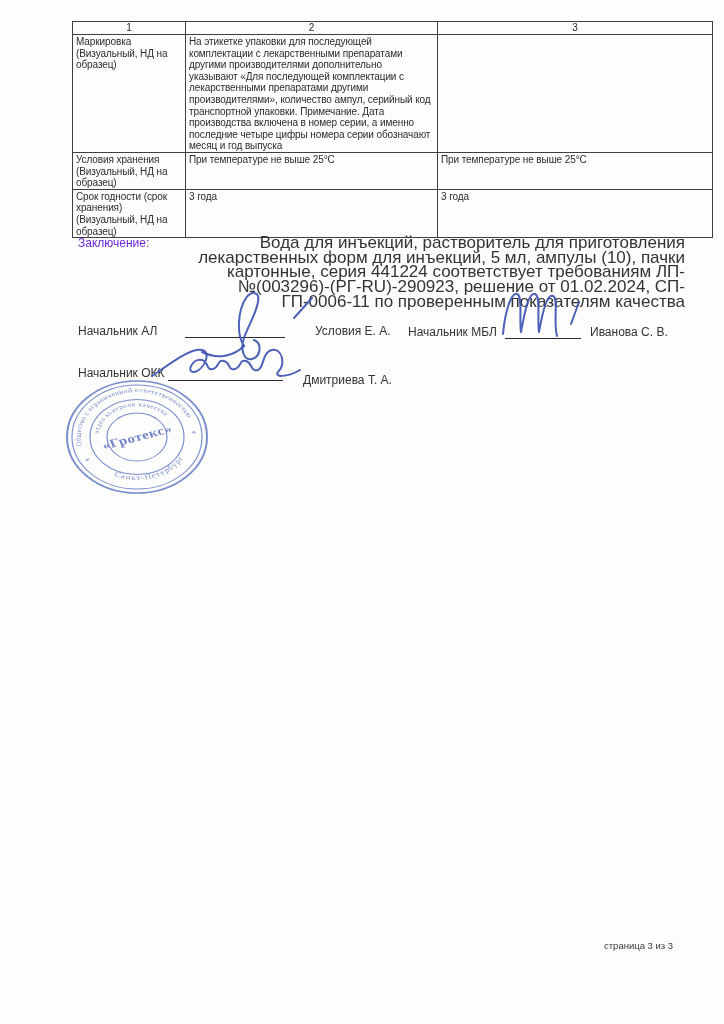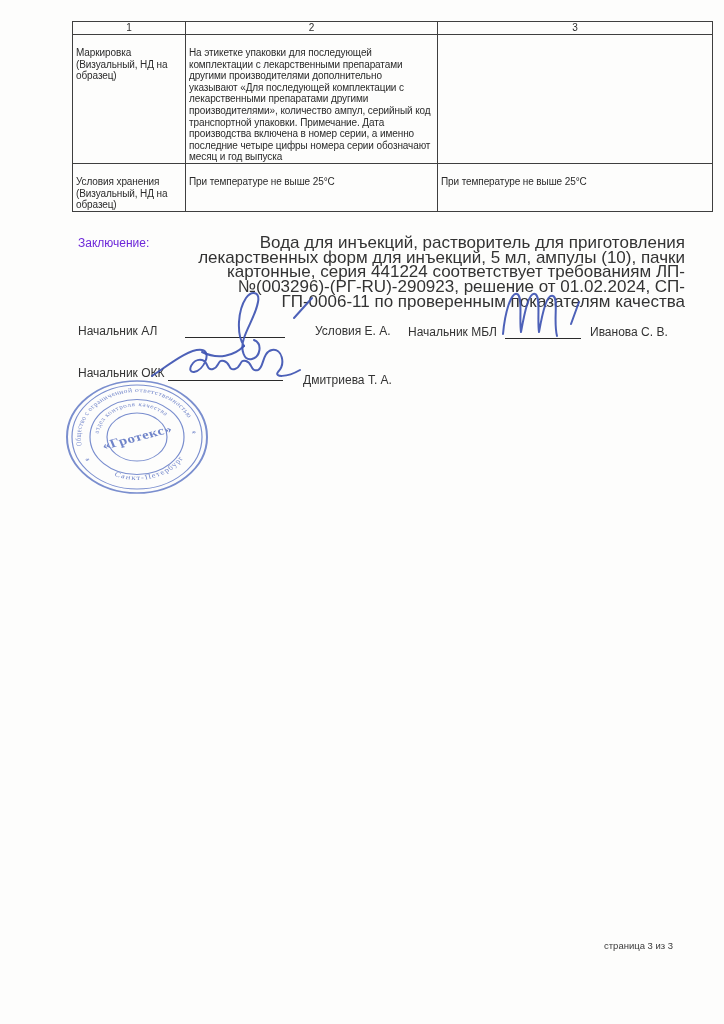--- a/index.html
+++ b/index.html
@@ -12,21 +12,21 @@
 
   
   table.spec {
     position:absolute; left:72px; top:21px; width:640px;
     border-collapse:collapse; table-layout:fixed;
     font-size:10px; line-height:11.6px; letter-spacing:-0.1px;
     color:#2b2b2b;
   }
   table.spec th, table.spec td {
     border:1.4px solid #3f3f3f; vertical-align:top;
-    padding:12px 4px 0 3px; overflow:hidden; font-weight:normal;
+    padding:1px 4px 0 3px; overflow:hidden; font-weight:normal;
   }
   table.spec th { text-align:center; padding:0; height:12px; line-height:12px; }
   tr.row-marking  { height:111px; }
   tr.row-storage  { height:32px; }
   tr.row-shelf    { height:36px; }
 
   
   .conclusion-label {
     position:absolute; left:78px; top:236px;
     font-size:12px; font-weight:normal; color:#6d28d9;
@@ -83,20 +83,25 @@
     <tr class="row-marking">
       <td>Маркировка (Визуальный, НД на образец)</td>
       <td>На этикетке упаковки для последующей комплектации с лекарственными препаратами другими производителями дополнительно указывают «Для последующей комплектации с лекарственными препаратами другими производителями», количество ампул, серийный код транспортной упаковки. Примечание. Дата производства включена в номер серии, а именно последние четыре цифры номера серии обозначают месяц и год выпуска</td>
       <td></td>
     </tr>
     <tr class="row-storage">
       <td>Условия хранения (Визуальный, НД на образец)</td>
       <td>При температуре не выше 25°С</td>
       <td>При температуре не выше 25°С</td>
     </tr>
+    <tr class="row-shelf">
+      <td>Срок годности (срок хранения) (Визуальный, НД на образец)</td>
+      <td>3 года</td>
+      <td>3 года</td>
+    </tr>
   </tbody>
     </table>
 
   <div class="conclusion-label">Заключение:</div>
   <div class="conclusion-text">Вода для инъекций, растворитель для приготовления лекарственных форм для инъекций, 5 мл, ампулы (10), пачки картонные, серия 441224 соответствует требованиям ЛП-№(003296)-(РГ-RU)-290923, решение от 01.02.2024, СП-ГП-0006-11 по проверенным показателям качества</div>
 
   <div class="sig-label" style="left:78px;  top:324px;">Начальник АЛ</div>
   <div class="sig-line" style="left:185px; top:337px; width:100px;"></div>
   <div class="sig-name" style="left:315px; top:324px;">Условия Е. А.</div>
 

